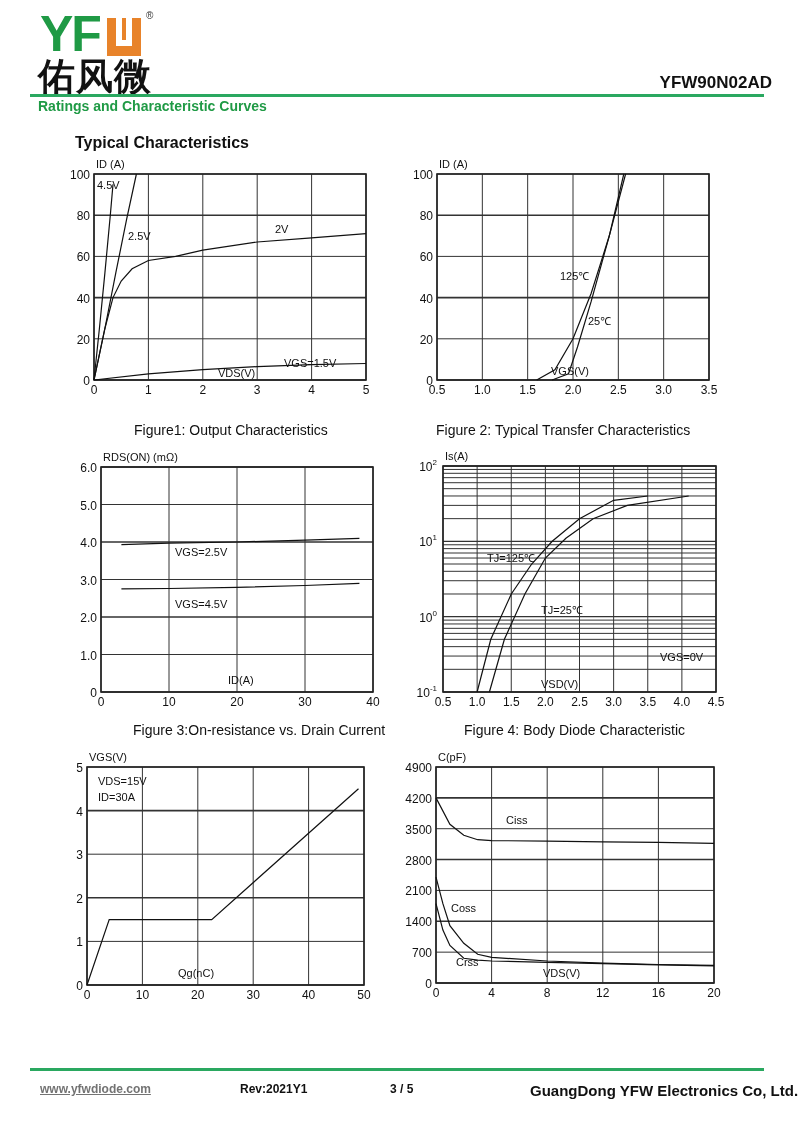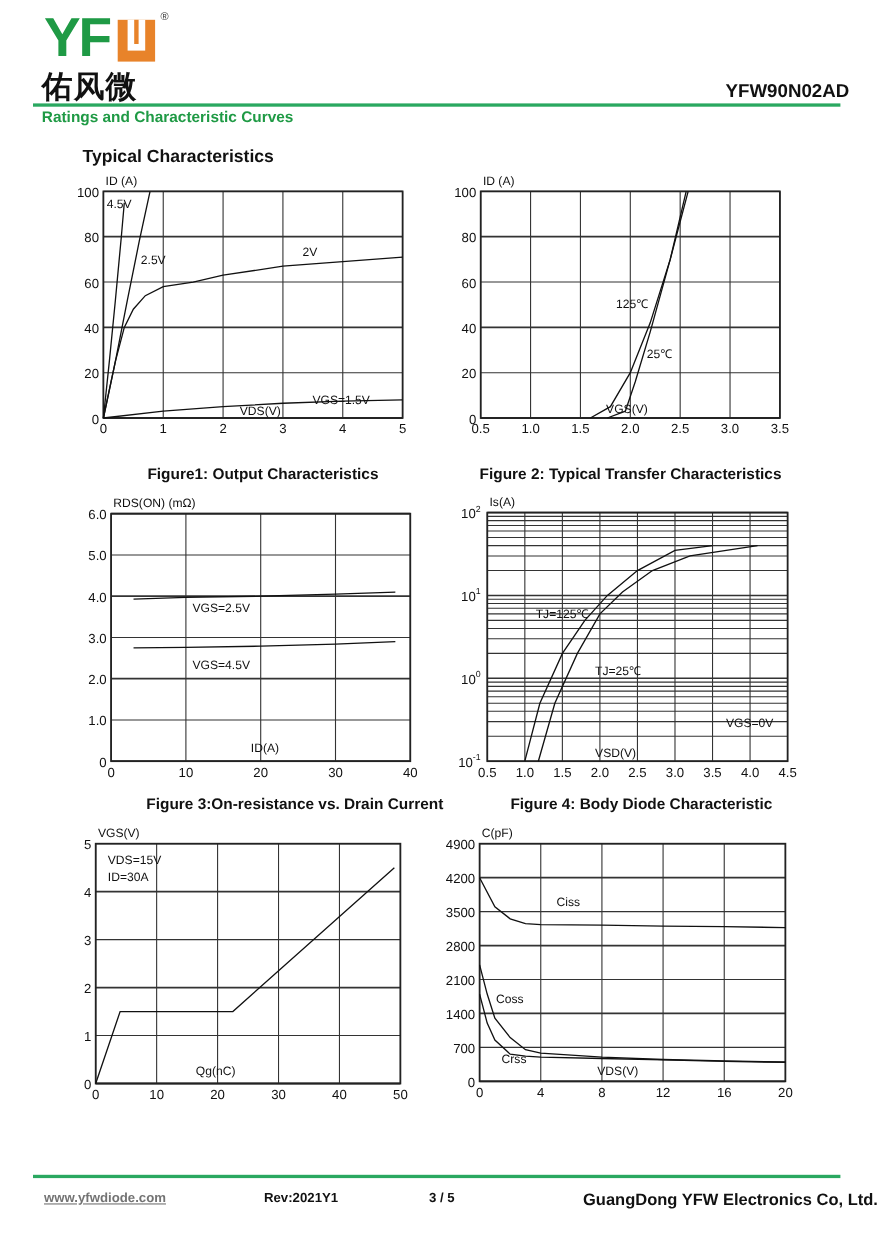--- a/index.html
+++ b/index.html
@@ -3,26 +3,26 @@
 <meta charset="utf-8">
 <style>
   html,body{margin:0;padding:0;background:#fff;}
   body{width:800px;height:1130px;position:relative;overflow:hidden;font-family:"Liberation Sans",sans-serif;color:#111;}
   .abs{position:absolute;}
   .logo-yf{left:40px;top:8px;font-size:50px;font-weight:bold;color:#1f9a45;letter-spacing:-2px;line-height:52px;font-family:"Liberation Sans",sans-serif;}
   .logo-u{left:107px;top:18px;width:34px;height:38px;background:#e8832a;}
   .logo-u-inner{left:116px;top:18px;width:16px;height:28px;background:#fff;}
   .logo-u-bar{left:122px;top:18px;width:4px;height:22px;background:#e8832a;}
   .logo-reg{left:146px;top:10px;font-size:10px;color:#333;}
-  .logo-cn{left:38px;top:60px;font-size:28px;font-weight:bold;color:#111;font-family:"DejaVu Sans",sans-serif;letter-spacing:1px;}
+  .logo-cn{left:38px;top:52px;font-size:37px;font-weight:bold;color:#111;font-family:"DejaVu Sans",sans-serif;letter-spacing:1px;}
   .part{right:28px;top:73px;font-size:17px;font-weight:bold;}
   .hline{left:30px;width:734px;height:3px;background:#2aa860;}
   .subtitle{left:38px;top:98px;font-size:14px;font-weight:bold;color:#1f9a45;}
   .sect{left:75px;top:134px;font-size:16px;font-weight:bold;}
-  .figcap{font-size:14px;font-weight:bold;padding-left:36px;}
+  .figcap{font-size:14px;font-weight:normal;padding-left:36px;}
   .footer{top:1082px;font-size:12px;font-weight:bold;}
   .footer a{color:#737373;text-decoration:underline;}
   svg text{font-family:"Liberation Sans",sans-serif;}
 </style>
 </head>
 <body>
 
 <div class="abs logo-yf">YF</div>
 <div class="abs logo-u"></div>
 <div class="abs logo-u-inner"></div>

